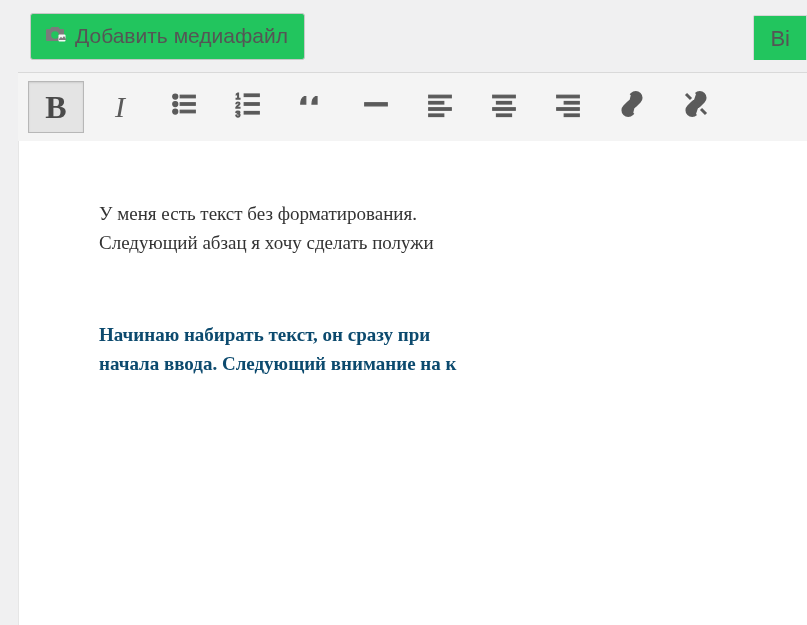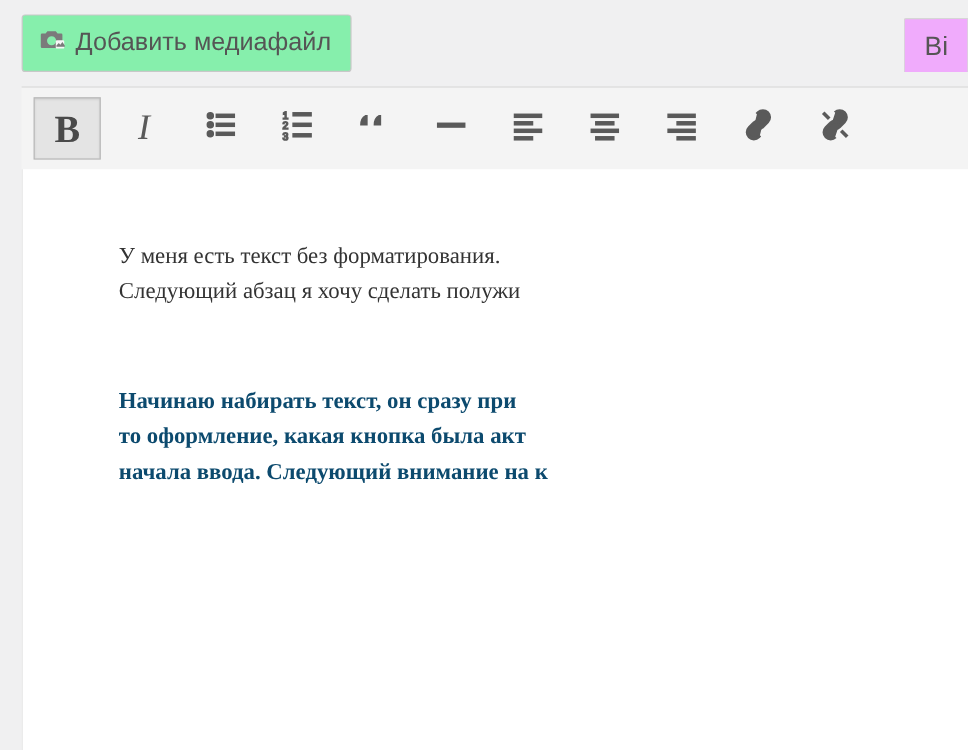--- a/index.html
+++ b/index.html
@@ -14,38 +14,39 @@
     .toprow {
       display: flex;
       align-items: center;
       justify-content: space-between;
       padding-right: 0;
     }
     .media-btn {
       display: inline-flex;
       align-items: center;
       gap: 8px;
-      background: #86efac;
+      background: #22c55e;
       border: 1px solid #c8c8c8;
       border-radius: 3px;
       padding: 8px 16px 8px 12px;
       color: #555;
       font-size: 21px;
       cursor: pointer;
+      margin-left: 12px;
     }
     .media-btn svg { width: 24px; height: 24px; fill: #7b7b7b; }
     .tabbar {
       display: flex;
       align-items: flex-end;
       height: 48px;
     }
     .tab {
       border: 1px solid #d6d6d6;
       border-bottom: none;
-      background: #f0abfc;
+      background: #22c55e;
       padding: 10px 16px 8px 16px;
       font-size: 22px;
       color: #555;
       border-top-left-radius: 2px;
     }
     .toolbar-outer {
       margin-top: 12px;
       border-top: 1px solid #d9d9d9;
       background: #f4f4f4;
     }
@@ -208,16 +209,15 @@
         </span>
       </div>
     </div>
   </div>
 
   <div class="content">
     <p>У меня есть текст без форматирования.</p>
     <p>Следующий абзац я хочу сделать полужи</p>
     <div class="p-spacer"></div>
     <p class="bold">Начинаю набирать текст, он сразу при</p>
-    <p class="bold">то оформление, какая кнопка была акт</p>
     <p class="bold">начала ввода. Следующий внимание на к</p>
   </div>
 </div>
 
 </body></html>

